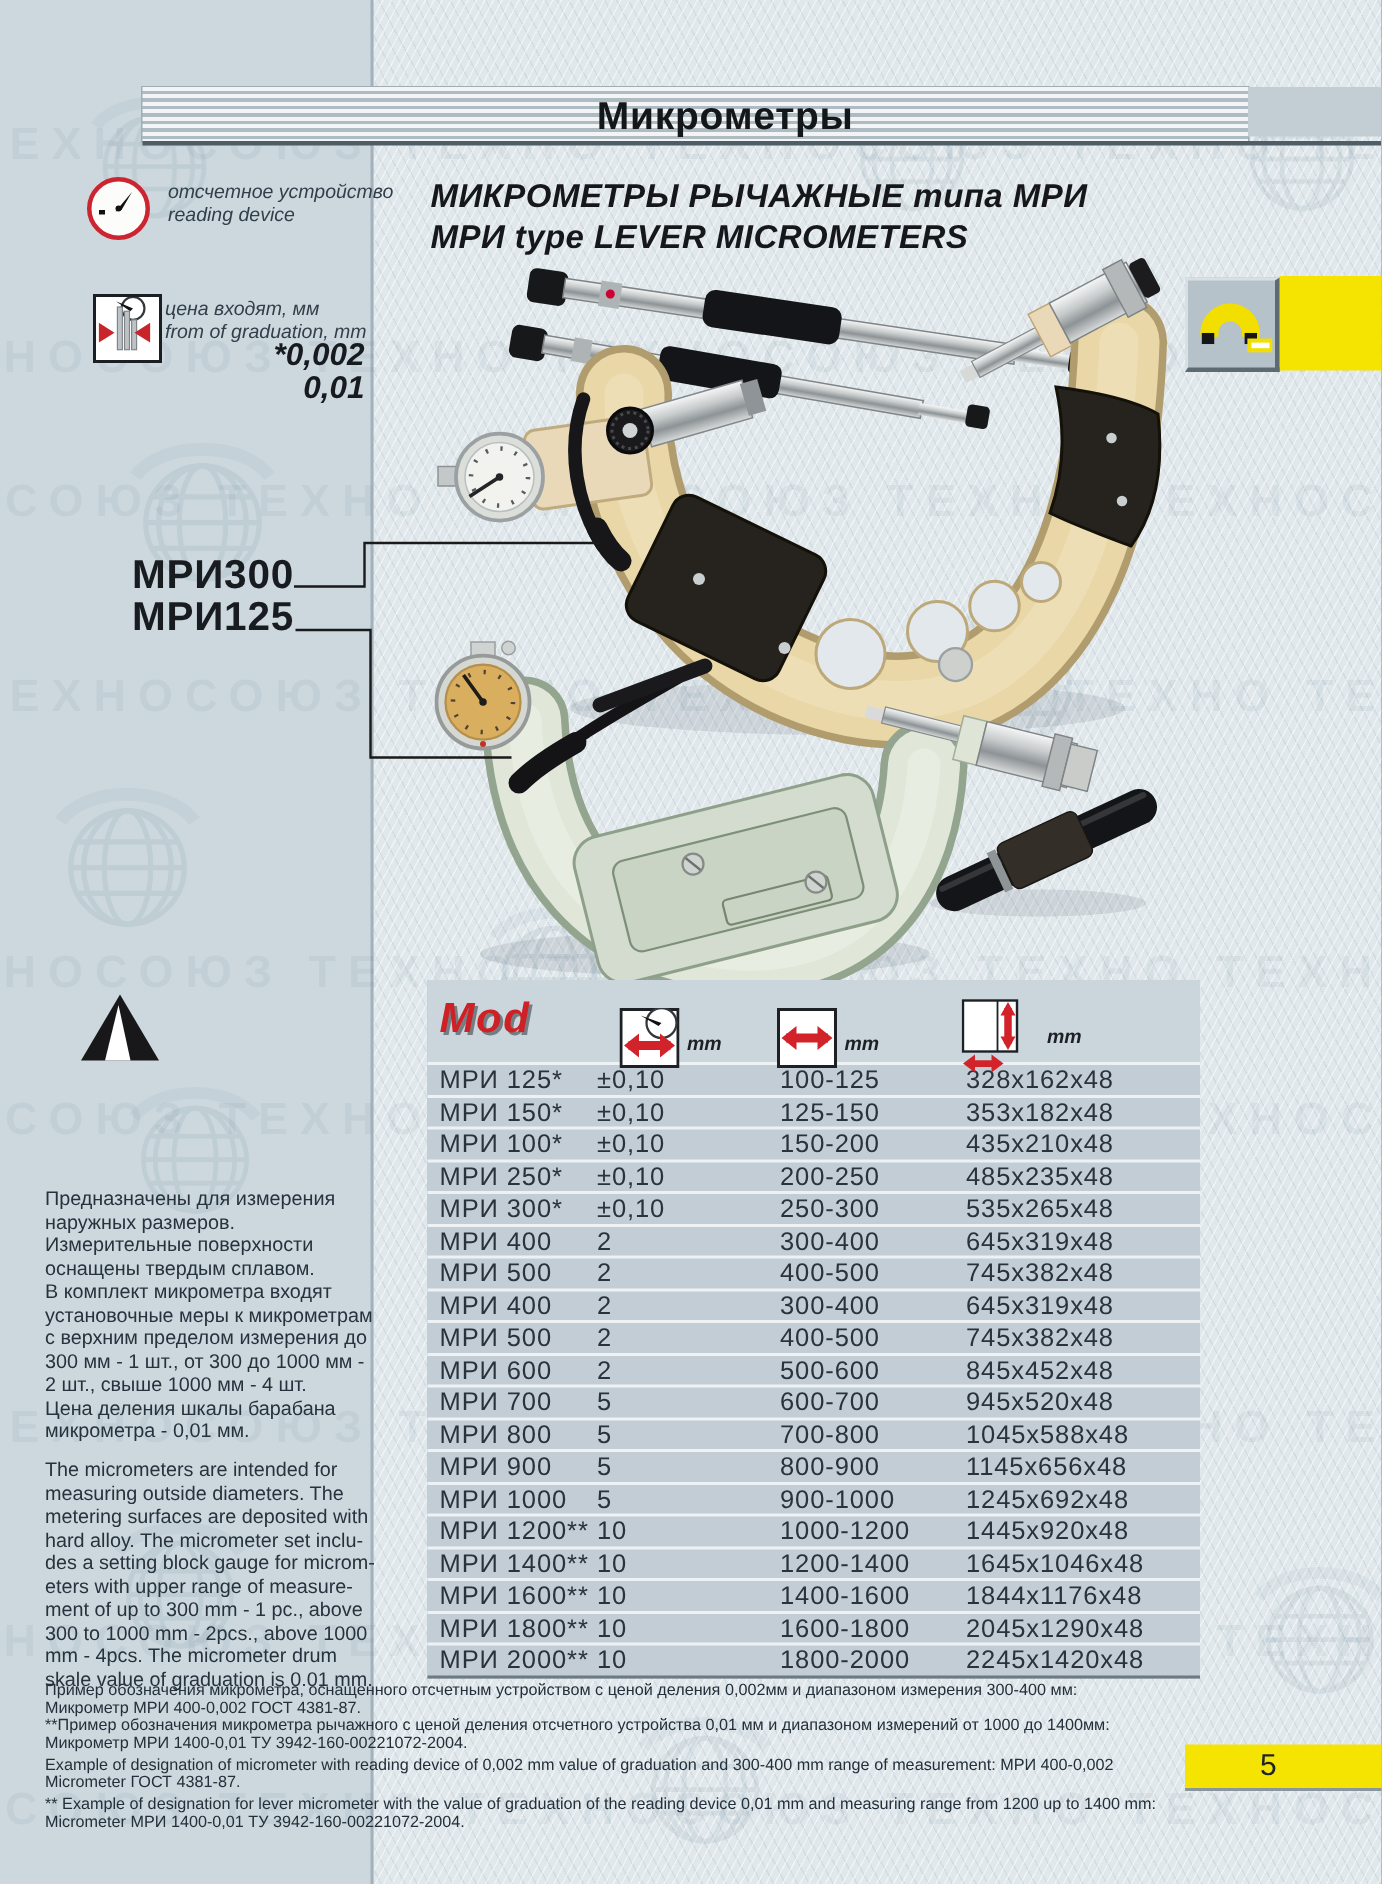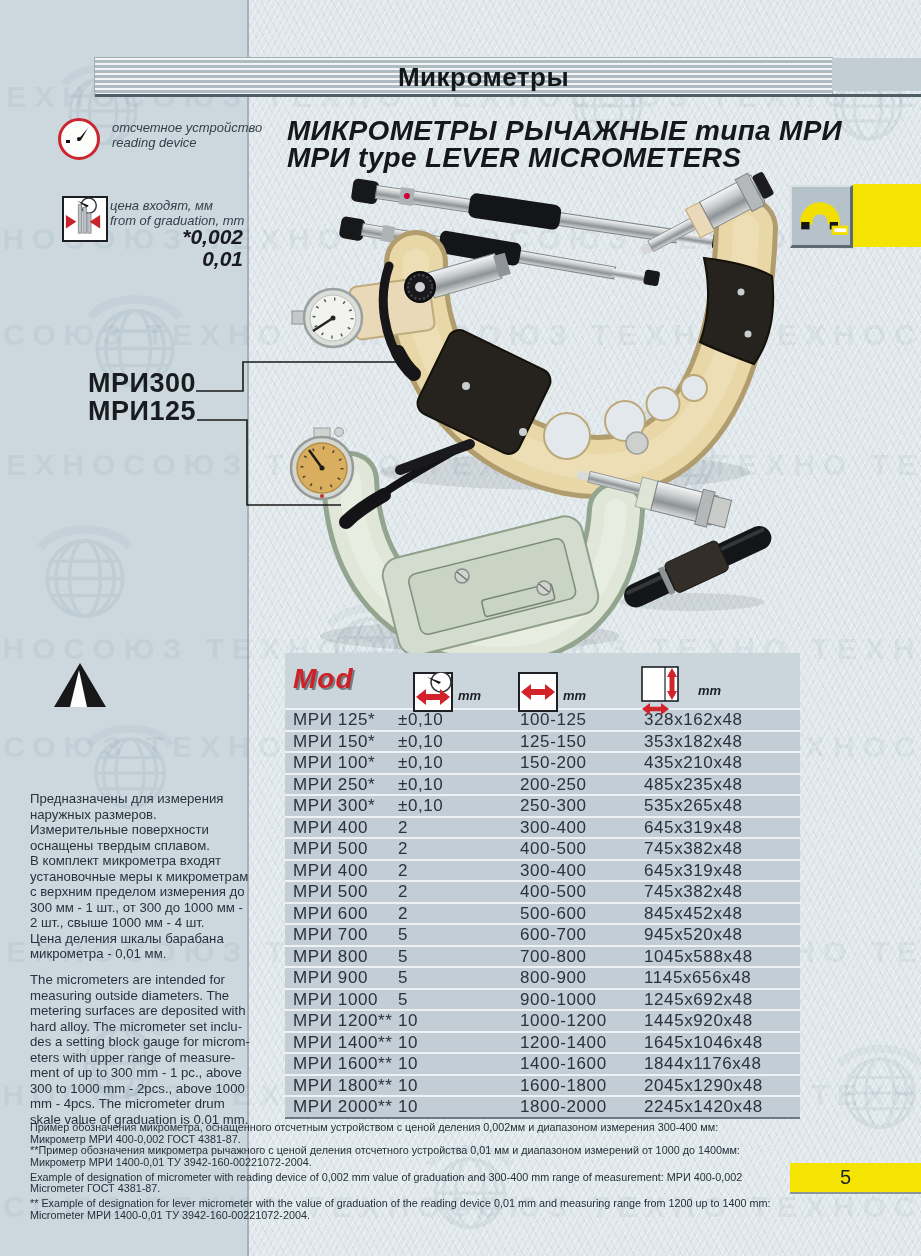--- a/index.html
+++ b/index.html
@@ -27,21 +27,21 @@
   
   .icon-clock{position:absolute;left:58px;top:118px;width:36px;height:36px;border-radius:50%;
     border:3px solid #cc2531;background:#fcfcfb;z-index:3;}
   .lbl-pair{position:absolute;z-index:3;font-style:italic;font-size:13px;line-height:15px;color:#323f4a;}
   .grad-icon{position:absolute;left:62px;top:196px;width:42px;height:42px;background:#fff;border:2px solid #1b1e22;z-index:3;}
   .grad-values{position:absolute;left:110px;top:226px;width:133px;z-index:3;text-align:right;
     font-style:italic;font-weight:bold;font-size:21px;line-height:22px;color:#171a1e;}
   .model-lbl{position:absolute;left:88px;z-index:3;font-weight:bold;font-size:27px;color:#181c20;letter-spacing:.5px;}
 
   .main-title{position:absolute;left:287px;top:117px;z-index:3;font-style:italic;font-weight:bold;
-    font-size:28px;line-height:27px;color:#15171b;letter-spacing:.3px;}
+    font-size:22px;line-height:27px;color:#15171b;letter-spacing:.3px;}
 
   .yellow-band{position:absolute;left:853px;top:184px;width:68px;height:63px;background:#f5e301;z-index:2;}
   .logo-tile{position:absolute;left:790px;top:185px;width:63px;height:63px;background:#b6c2c9;z-index:3;
     border-top:2px solid #d9e0e4;border-left:2px solid #d9e0e4;border-right:3px solid #5d6a72;border-bottom:3px solid #5d6a72;box-sizing:border-box;}
 
   
   .t-wrap{position:absolute;left:285px;top:653px;width:515px;z-index:3;}
   .t-header{position:relative;height:55px;background:#cbd5dc;border-bottom:2px solid #eef2f5;}
   .mod-hdr{position:absolute;left:8px;top:10px;font-style:italic;font-weight:bold;font-size:28px;color:#cf2026;
     text-shadow:2px 2px 0 rgba(45,52,58,.55);letter-spacing:1px;}

